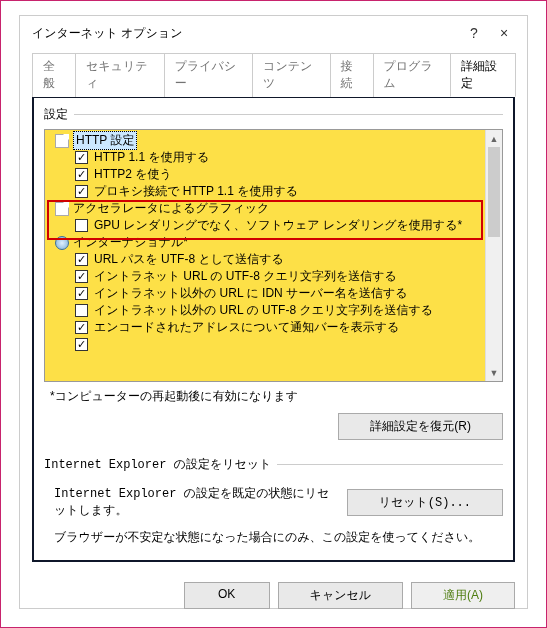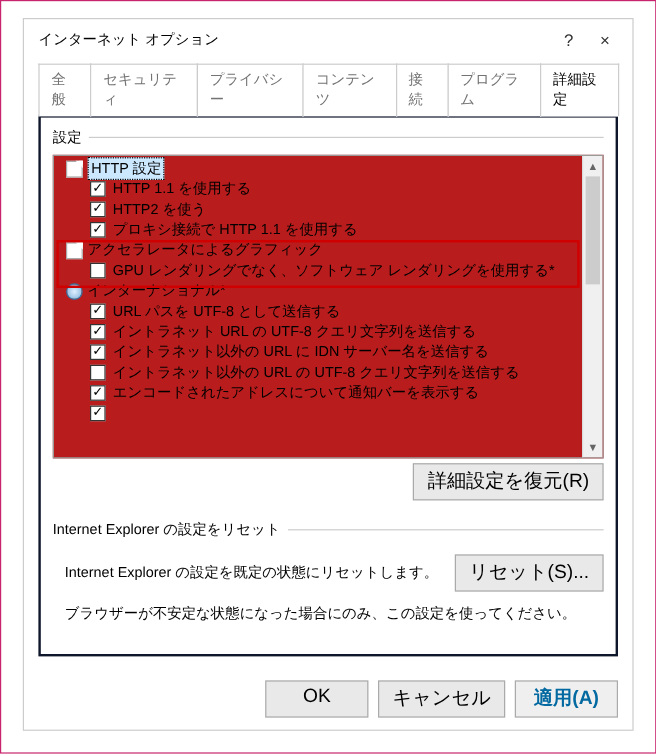--- a/index.html
+++ b/index.html
@@ -78,21 +78,21 @@
       display: flex;
       align-items: center;
       margin-bottom: 6px;
       gap: 6px;
     }
     .fieldset-line .hr {
       flex: 1; height: 1px; background: #ccc;
     }
     .settings-box {
       border: 1px solid #999;
-      background: #b91c1c;
+      background: #fde047;
       height: 253px;
       position: relative;
       display: flex;
       margin-bottom: 4px;
     }
     .settings-scroll {
       flex: 1;
       overflow: hidden;
       padding: 2px 0 2px 4px;
       position: relative;
@@ -180,28 +180,29 @@
       margin: 2px 0 8px 6px;
     }
     .btn-row {
       display: flex;
       justify-content: flex-end;
       margin-bottom: 10px;
     }
     .btn {
       border: 1px solid #aaa;
       background: #e9e9e9;
-      padding: 4px 11px;
-      font-size: 16px;
+      padding: 4px 31px;
+      font-size: 12px;
       min-width: 80px;
       text-align: center;
     }
-    .btn.disabled { color: #0369a1; background: #efefef; font-weight: bold; }
+    .btn.disabled { color: #4d7c0f; background: #efefef; }
     .reset-section {
       margin-top: 6px;
+      font-family: Liberation Mono, monospace;
     }
     .reset-row {
       display: flex;
       align-items: center;
       gap: 12px;
       padding: 6px 0 6px 10px;
     }
     .reset-row .txt { flex: 1; font-size: 12px; }
     .warn {
       font-size: 12px;
@@ -302,20 +303,21 @@
             </div>
           <div class="scrollbar">
             <div class="sb-btn">▲</div>
             <div class="sb-track">
               <div class="sb-thumb"></div>
             </div>
             <div class="sb-btn">▼</div>
           </div>
         </div>
 
+        <div class="note">*コンピューターの再起動後に有効になります</div>
 
         <div class="btn-row">
           <div class="btn">詳細設定を復元(R)</div>
         </div>
 
         <div class="reset-section">
           <div class="fieldset-line">
             <span>Internet Explorer の設定をリセット</span>
             <span class="hr"></span>
           </div>

